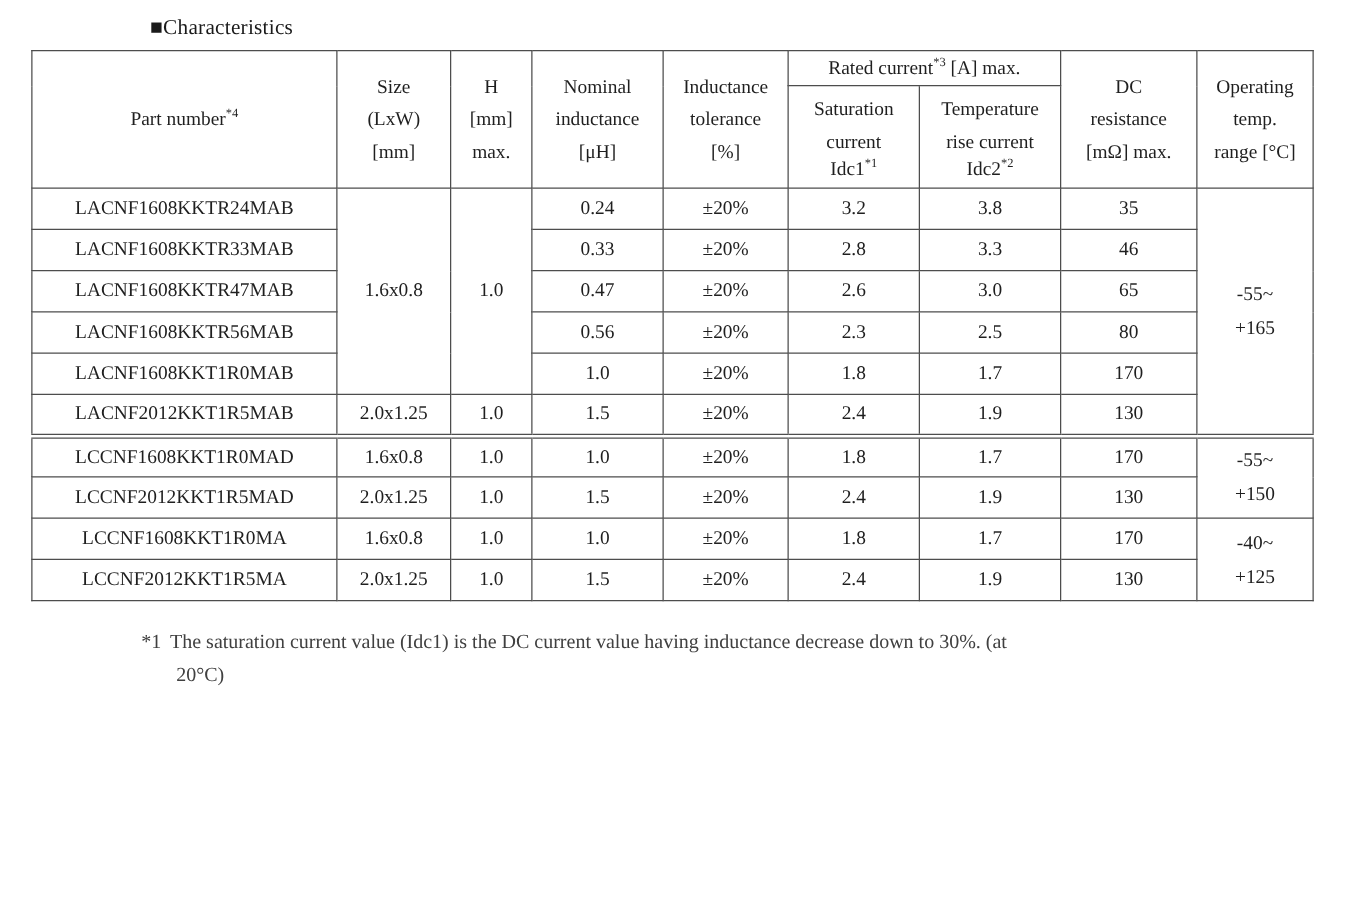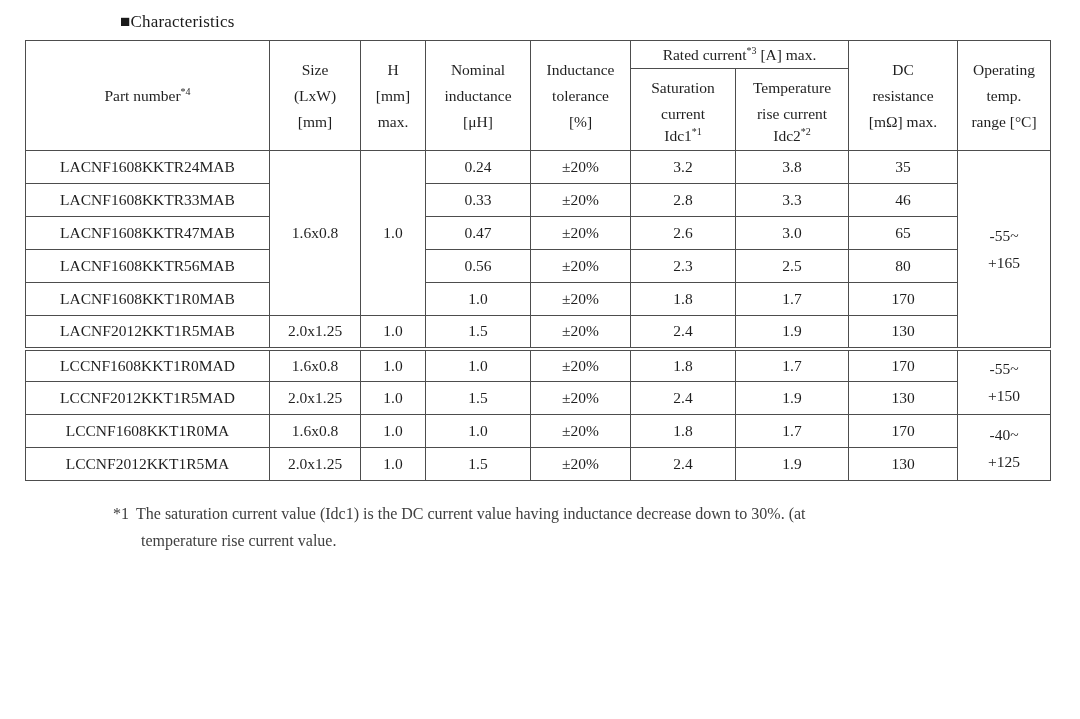--- a/index.html
+++ b/index.html
@@ -189,19 +189,19 @@
         <td>2.4</td>
         <td>1.9</td>
         <td>130</td>
       </tr>
     </tbody>
   </table>
 
   <div class="footnotes">
     <div>
       <div><span class="fn-marker">*1</span><span>The saturation current value (Idc1) is the DC current value having inductance decrease down to 30%. (at</span></div>
+      <div class="fn-cont">20°C)</div>
     </div>
     <div>
-      <div class="fn-cont">temperature rise current value.</div>
     </div>
   </div>
 
 </div>
 
 </body></html>

